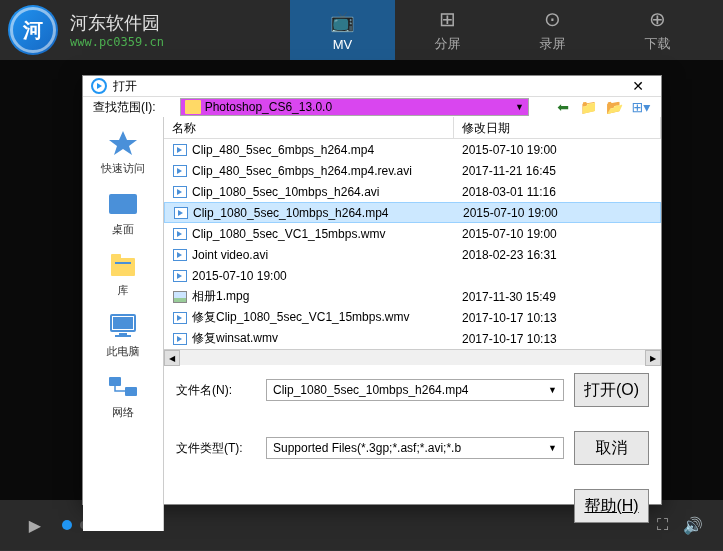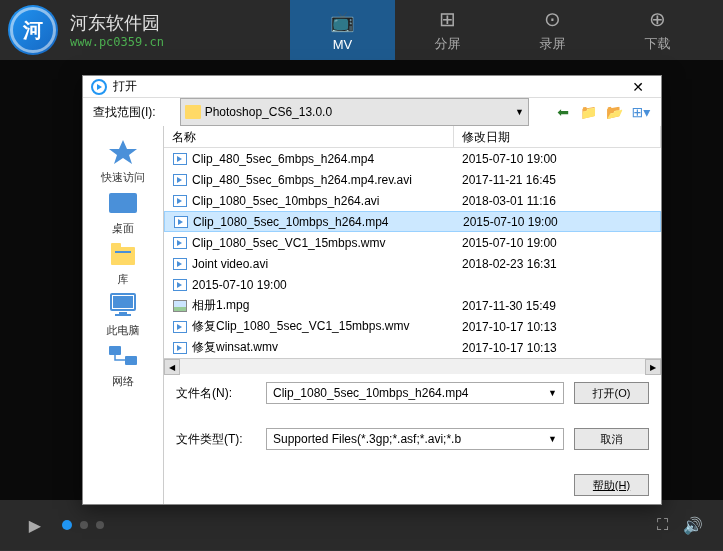--- a/index.html
+++ b/index.html
@@ -35,28 +35,28 @@
     
     .dialog { position: absolute; top: 75px; left: 82px; width: 580px; height: 430px; background: #fff; border: 1px solid #888; box-shadow: 0 4px 20px rgba(0,0,0,0.5); display: flex; flex-direction: column; }
     .dialog-titlebar { height: 30px; display: flex; align-items: center; padding: 0 8px; border-bottom: 1px solid #ddd; }
     .dialog-icon { width: 16px; height: 16px; margin-right: 6px; }
     .dialog-icon svg { width: 16px; height: 16px; }
     .dialog-title { font-size: 12px; flex: 1; }
     .dialog-close { width: 30px; height: 20px; display: flex; align-items: center; justify-content: center; cursor: pointer; font-size: 14px; }
     
     .dialog-toolbar { height: 36px; display: flex; align-items: center; padding: 0 10px; gap: 24px; font-size: 12px; }
     .lookin-label { }
-    .folder-combo { flex: 1; height: 28px; border: 1px solid #aaa; display: flex; align-items: center; padding: 0 4px; font-size: 12px; background: #e5e5e5; font-family: monospace; }
+    .folder-combo { flex: 1; height: 18px; border: 1px solid #aaa; display: flex; align-items: center; padding: 0 4px; font-size: 12px; background: #d946ef; font-family: monospace; }
     .folder-icon { width: 16px; height: 14px; background: #FFD966; border-radius: 1px; margin-right: 4px; }
     .combo-arrow { margin-left: auto; font-size: 9px; }
     .toolbar-icons { display: flex; gap: 6px; }
     .tb-icon { width: 20px; height: 20px; display: flex; align-items: center; justify-content: center; cursor: pointer; font-size: 14px; }
     
     .dialog-body { flex: 1; display: flex; }
-    .sidebar { width: 80px; background: #fff; display: flex; flex-direction: column; align-items: center; padding-top: 10px; gap: 2px; }
+    .sidebar { width: 80px; background: #fff; display: flex; flex-direction: column; align-items: center; padding-top: 10px; gap: 12px; }
     .sidebar-item { display: flex; flex-direction: column; align-items: center; gap: 2px; cursor: pointer; font-size: 11px; color: #333; }
     .sidebar-icon { width: 36px; height: 32px; display: flex; align-items: center; justify-content: center; }
     
     .file-list-area { flex: 1; border-left: 1px solid #ccc; display: flex; flex-direction: column; }
     .list-header { height: 22px; display: flex; border-bottom: 1px solid #ddd; font-size: 12px; }
     .list-header-col { padding: 3px 8px; border-right: 1px solid #ddd; }
     .col-name { width: 290px; }
     .col-date { flex: 1; }
     
     .file-list { flex: 1; overflow: hidden; font-size: 12px; }
@@ -67,21 +67,21 @@
     .file-date { white-space: nowrap; }
     
     .scrollbar-h { height: 16px; background: #f0f0f0; border-top: 1px solid #ccc; display: flex; }
     .scroll-arrow { width: 16px; height: 16px; background: #e0e0e0; border: 1px solid #bbb; display: flex; align-items: center; justify-content: center; font-size: 8px; }
     .scroll-track { flex: 1; }
     
     .dialog-footer { padding: 8px 12px; display: flex; flex-direction: column; gap: 24px; }
     .footer-row { display: flex; align-items: center; gap: 10px; font-size: 12px; }
     .footer-label { width: 80px; }
     .footer-combo { flex: 1; height: 22px; border: 1px solid #aaa; padding: 0 6px; font-size: 12px; display: flex; align-items: center; font-family: monospace; background: #fff; }
-    .footer-btn { width: 75px; height: 22px; border: 1px solid #888; background: #e8e8e8; font-size: 11px; cursor: pointer; display: flex; align-items: center; justify-content: center; }
+    .footer-btn { width: 75px; height: 34px; border: 1px solid #888; background: #e8e8e8; font-size: 16px; cursor: pointer; display: flex; align-items: center; justify-content: center; }
     .footer-btn-solo { margin-left: auto; text-decoration: underline; }
     
     .vid-icon { width: 14px; height: 12px; border: 1px solid #4a90d9; background: #fff; position: relative; }
     .vid-icon::before { content: ''; position: absolute; left: 3px; top: 2px; width: 0; height: 0; border-left: 5px solid #4a90d9; border-top: 3px solid transparent; border-bottom: 3px solid transparent; }
     .img-icon { width: 14px; height: 12px; border: 1px solid #888; background: linear-gradient(to bottom, #cce5ff 60%, #99cc99 60%); }
   </style>
 </head>
 <body>
 
 <div class="app-header">

